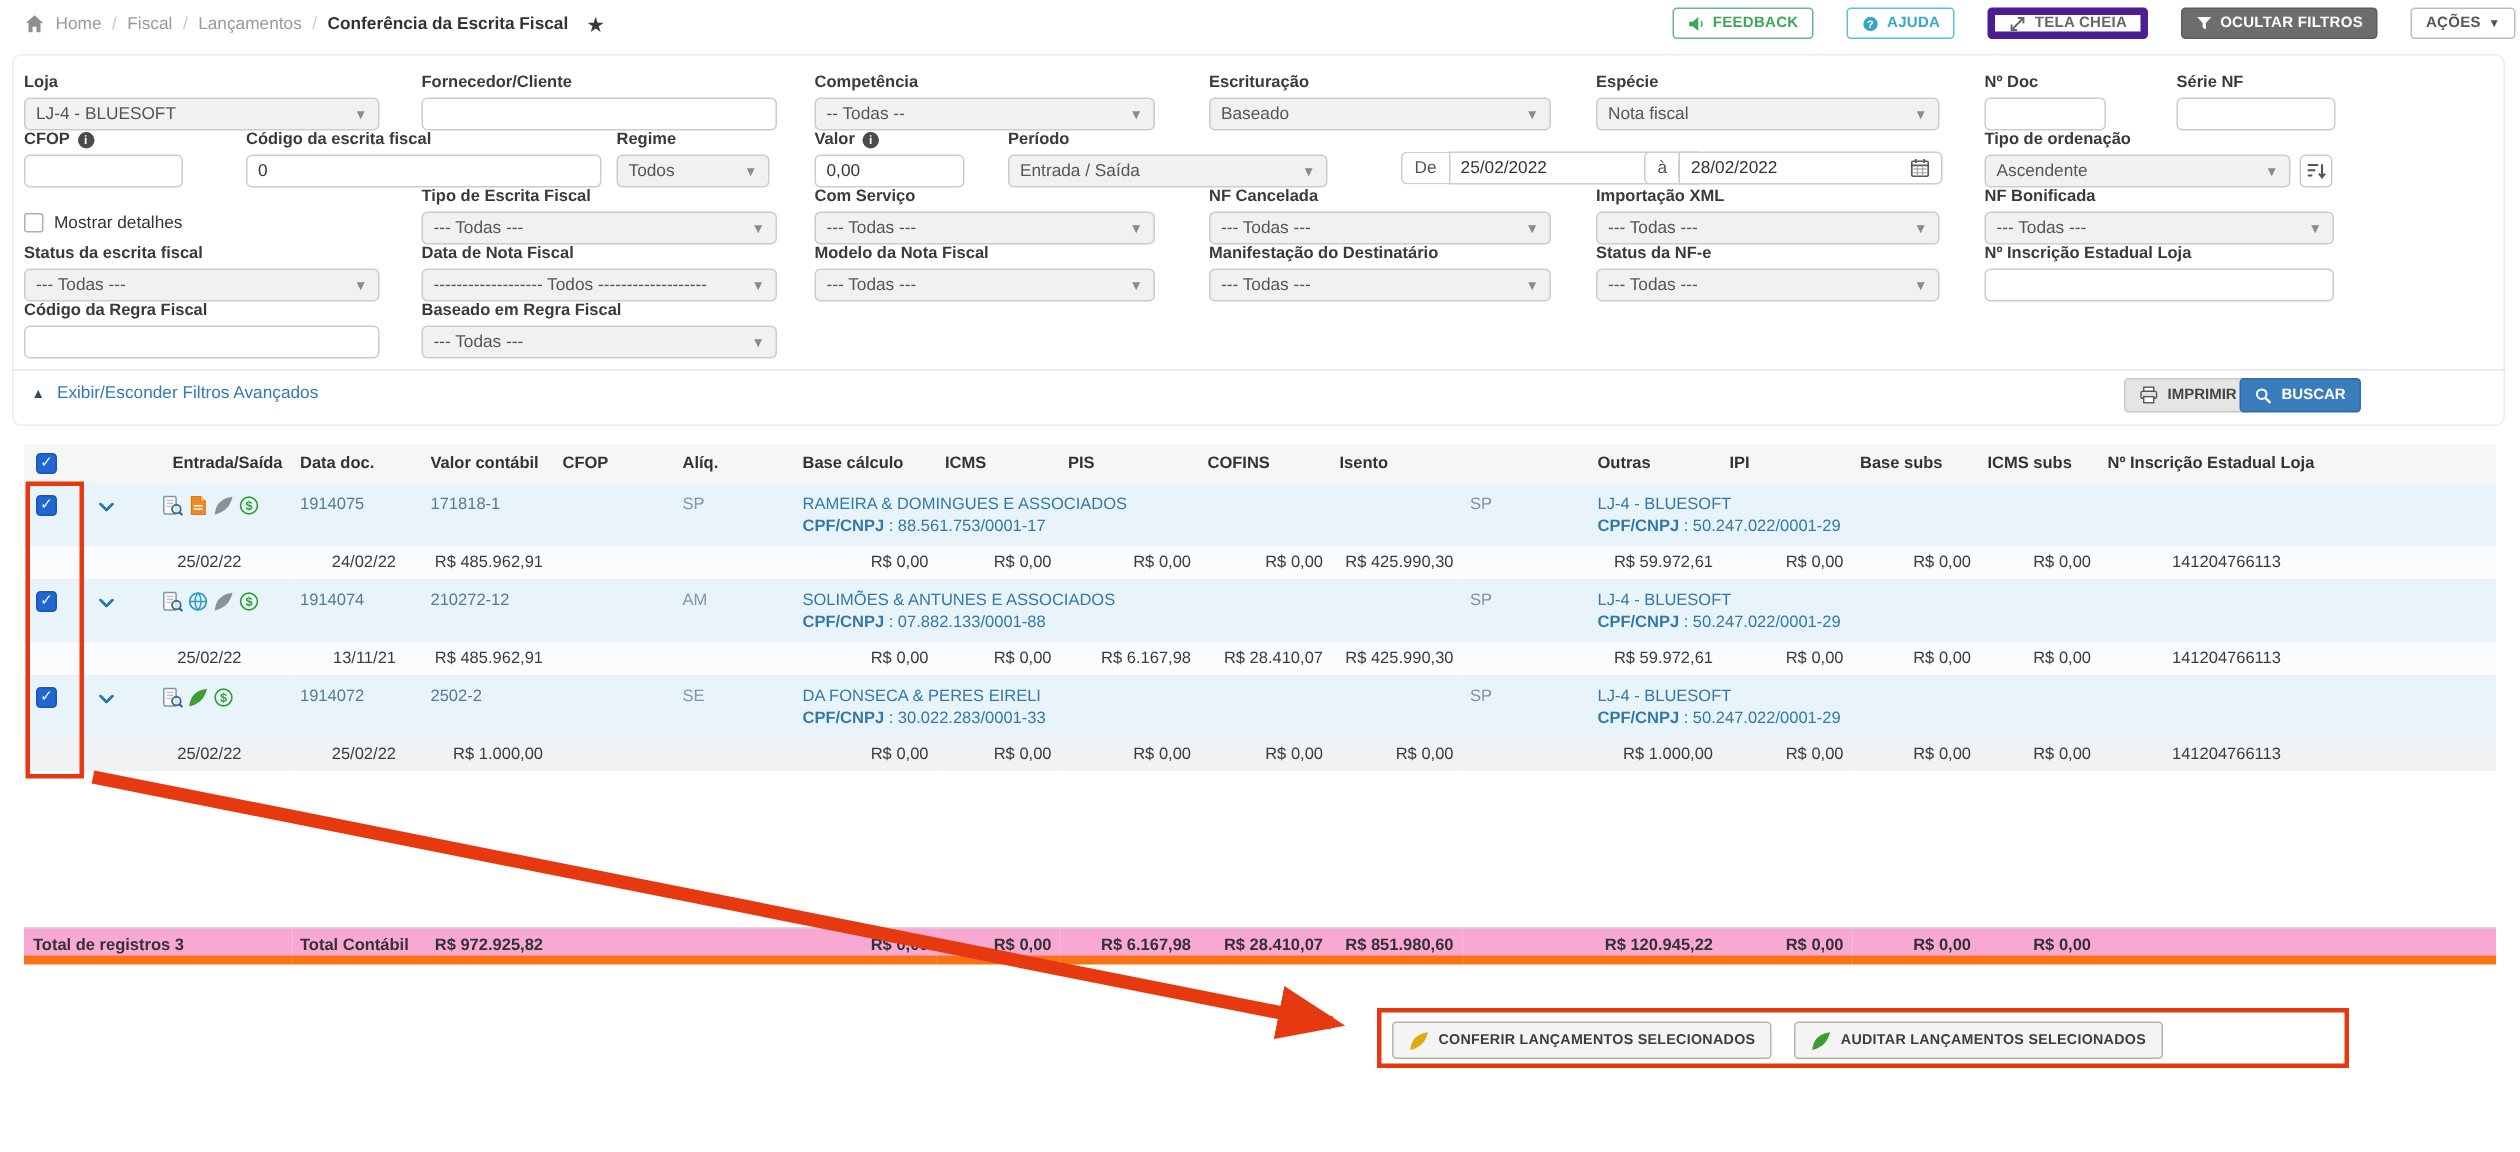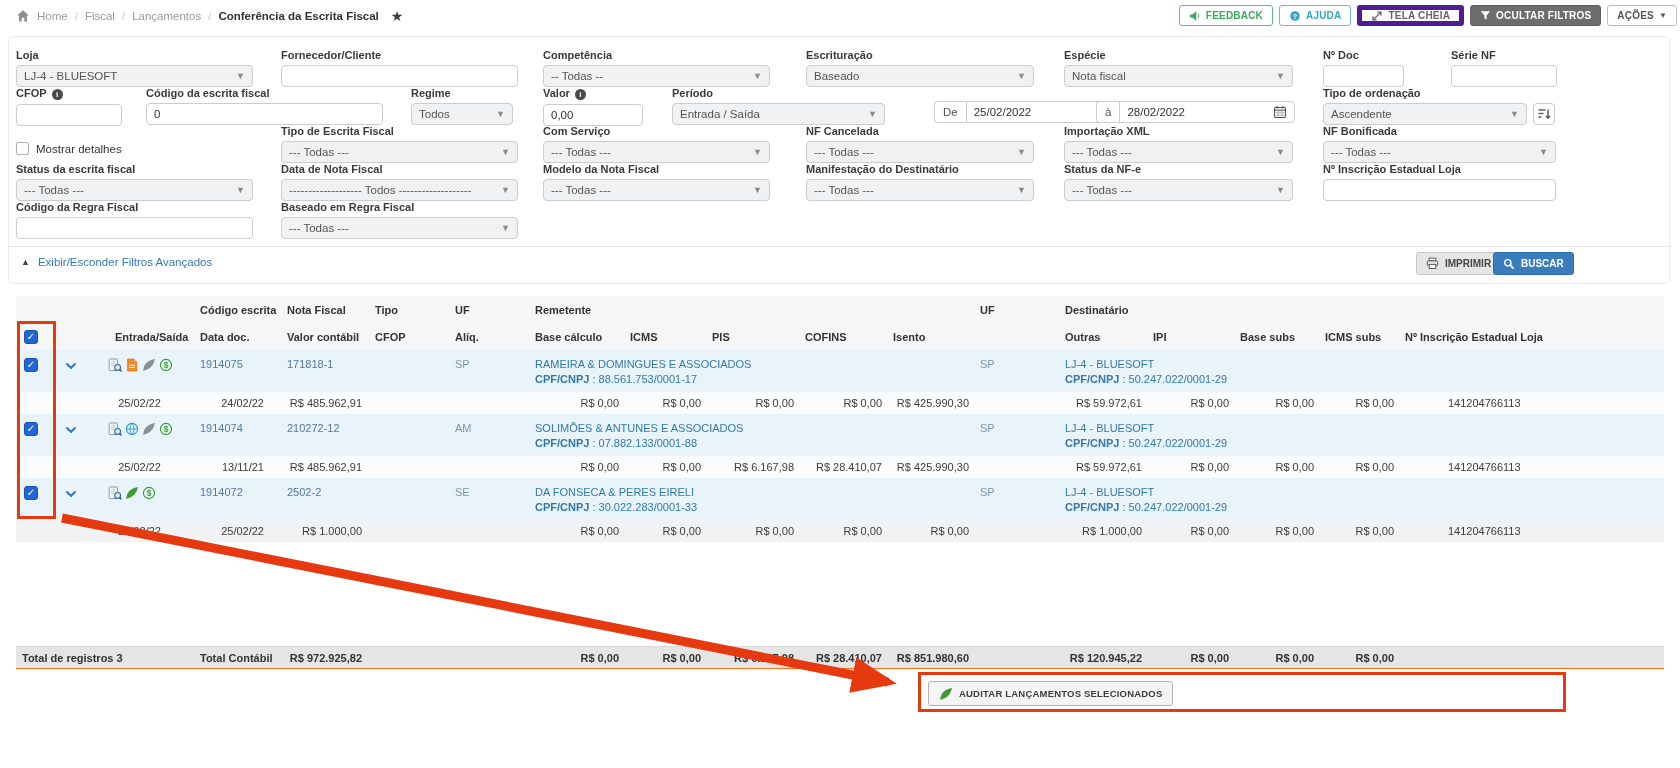--- a/index.html
+++ b/index.html
@@ -8,21 +8,21 @@
   a{text-decoration:none;cursor:pointer}
   button{cursor:pointer;font-family:inherit}
   svg{display:block}
 
   
   .crumbs{position:absolute;left:16px;top:9px;display:flex;align-items:center;gap:7px;font-size:11.5px;color:#9a9a9a}
   .crumbs .sep{color:#c9c9c9}
   .crumbs a{color:#9a9a9a}
   .crumbs .cur{color:#333;font-weight:bold}
   .star{color:#3b3b3b;font-size:14px;margin-left:5px;line-height:1}
-  .topbtns{position:absolute;right:3px;top:5px;display:flex;gap:6px;align-items:center}
+  .topbtns{position:absolute;right:3px;top:5px;display:flex;gap:22px;align-items:center}
   .tb{height:21px;border-radius:3px;font-size:10px;font-weight:bold;display:inline-flex;align-items:center;gap:5px;padding:0 9px;background:#fff;letter-spacing:.2px;white-space:nowrap}
   .tb-feedback{color:#3fa75c;border:1px solid #63bd82}
   .tb-ajuda{color:#35a7c6;border:1px solid #5fc0da}
   .tb-tela{color:#666;border:5px solid #4c1d95}
   .tb-ocultar{background:#6d6d6d;color:#fff;border:1px solid #5d5d5d}
   .tb-acoes{color:#555;border:1px solid #bdbdbd}
   .tb .bcaret{font-size:8px}
 
   
   .card{position:absolute;left:8px;top:36px;width:1662px;height:248px;border:1px solid #ececec;border-radius:6px;background:#fff}
@@ -66,21 +66,21 @@
   .pr18{padding-right:18px}
   .pr8{padding-right:8px}
   .code,.nfv{color:#53799c;padding-left:5px}
   .ufv{color:#7d95a6;padding-left:5px}
   .party{padding-left:5px}
   .pname{color:#3279a9;margin-bottom:3px}
   .pcnpj{color:#3279a9}
   .cv::before{content:" : "}
   .ie{padding-left:48px;color:#3c3c3c}
   tr.spacer{height:104px;background:#fff}
-  tr.totals{height:22px;background:#e5e5e5;border-top:1px solid #d9d9d9;border-bottom:1px solid #f97316;font-weight:bold}
+  tr.totals{height:22px;background:#f9a8d4;border-top:1px solid #d9d9d9;border-bottom:6px solid #f97316;font-weight:bold}
   tr.totals td{padding-top:5px;color:#333}
   tr.totals .tlab{padding-left:6px}
   .ccell{padding-left:8px}
   .chcell{padding-left:12px}
   .iccell{padding-left:8px}
   .cb{width:14px;height:14px;border-radius:3px;background:#2166d3;border:1px solid #1a55b0;color:#fff;font-size:10px;line-height:12px;text-align:center;display:inline-block;font-weight:bold;cursor:pointer}
   .icons{display:flex;gap:3px;align-items:center}
   .ic14{width:14px;height:14px;flex:none;cursor:pointer}
 
   
@@ -258,21 +258,21 @@
 </div>
 <div class="fld" style="left:1451px;top:49px;width:106px">
   <span class="flabel">Série NF</span>
   <input class="ctrl" value="" style="">
 </div>
 
 <div class="fld" style="left:16px;top:87px;width:106px">
   <span class="flabel"><span>CFOP</span><span class="info">i</span></span>
   <input class="ctrl" value="" style="">
 </div>
-<div class="fld" style="left:146px;top:87px;width:237px">
+<div class="fld" style="left:164px;top:87px;width:237px">
   <span class="flabel">Código da escrita fiscal</span>
   <input class="ctrl" value="0" style="">
 </div>
 <div class="fld" style="left:411px;top:87px;width:102px">
   <span class="flabel">Regime</span>
   <div class="ctrl select">
       <span>Todos</span>
       <span class="caret">▼</span>
     </div>
 </div>
@@ -446,32 +446,20 @@
       <col style="width:88px">
       <col style="width:87px">
     <col style="width:85px">
       <col style="width:88px">
       <col style="width:87px">
       <col style="width:85px">
     <col style="width:80px">
       <col style="width:264px">
   </colgroup>
   <thead>
-    <tr class="h1">
-      <th></th>
-        <th></th>
-        <th></th>
-      <th>Código escrita</th>
-      <th>Nota Fiscal</th>
-      <th>Tipo</th>
-      <th>UF</th>
-      <th colspan="5">Remetente</th>
-      <th>UF</th>
-      <th colspan="5">Destinatário</th>
-    </tr>
     <tr class="h2">
       <th class="ccell"><span class="cb">✓</span></th>
       <th></th>
       <th class="pl15">Entrada/Saída</th>
       <th>Data doc.</th>
       <th>Valor contábil</th>
       <th>CFOP</th>
       <th>Alíq.</th>
       <th>Base cálculo</th>
       <th>ICMS</th>
@@ -678,20 +666,26 @@
       <td class="num">R$ 0,00</td>
       <td class="num">R$ 0,00</td>
       <td class="num">R$ 0,00</td>
       <td></td>
     </tr>
   </tbody>
 </table>
 
 <div class="actions">
   <button class="act">
+    <svg class="ic14" width="13" height="13" style="color:#e0a912">
+        <use href="#s-quill"></use>
+      </svg>
+    <span>CONFERIR LANÇAMENTOS SELECIONADOS</span>
+  </button>
+  <button class="act">
     <svg class="ic14" width="13" height="13" style="color:#3f9c35">
         <use href="#s-quill"></use>
       </svg>
     <span>AUDITAR LANÇAMENTOS SELECIONADOS</span>
   </button>
 </div>
 
 <div class="ann-rect" style="left:17px;top:321px;width:39px;height:198px"></div>
 <div class="ann-rect" style="left:918px;top:672px;width:648px;height:40px"></div>
 <svg class="ann-arrow" width="1680" height="768">

